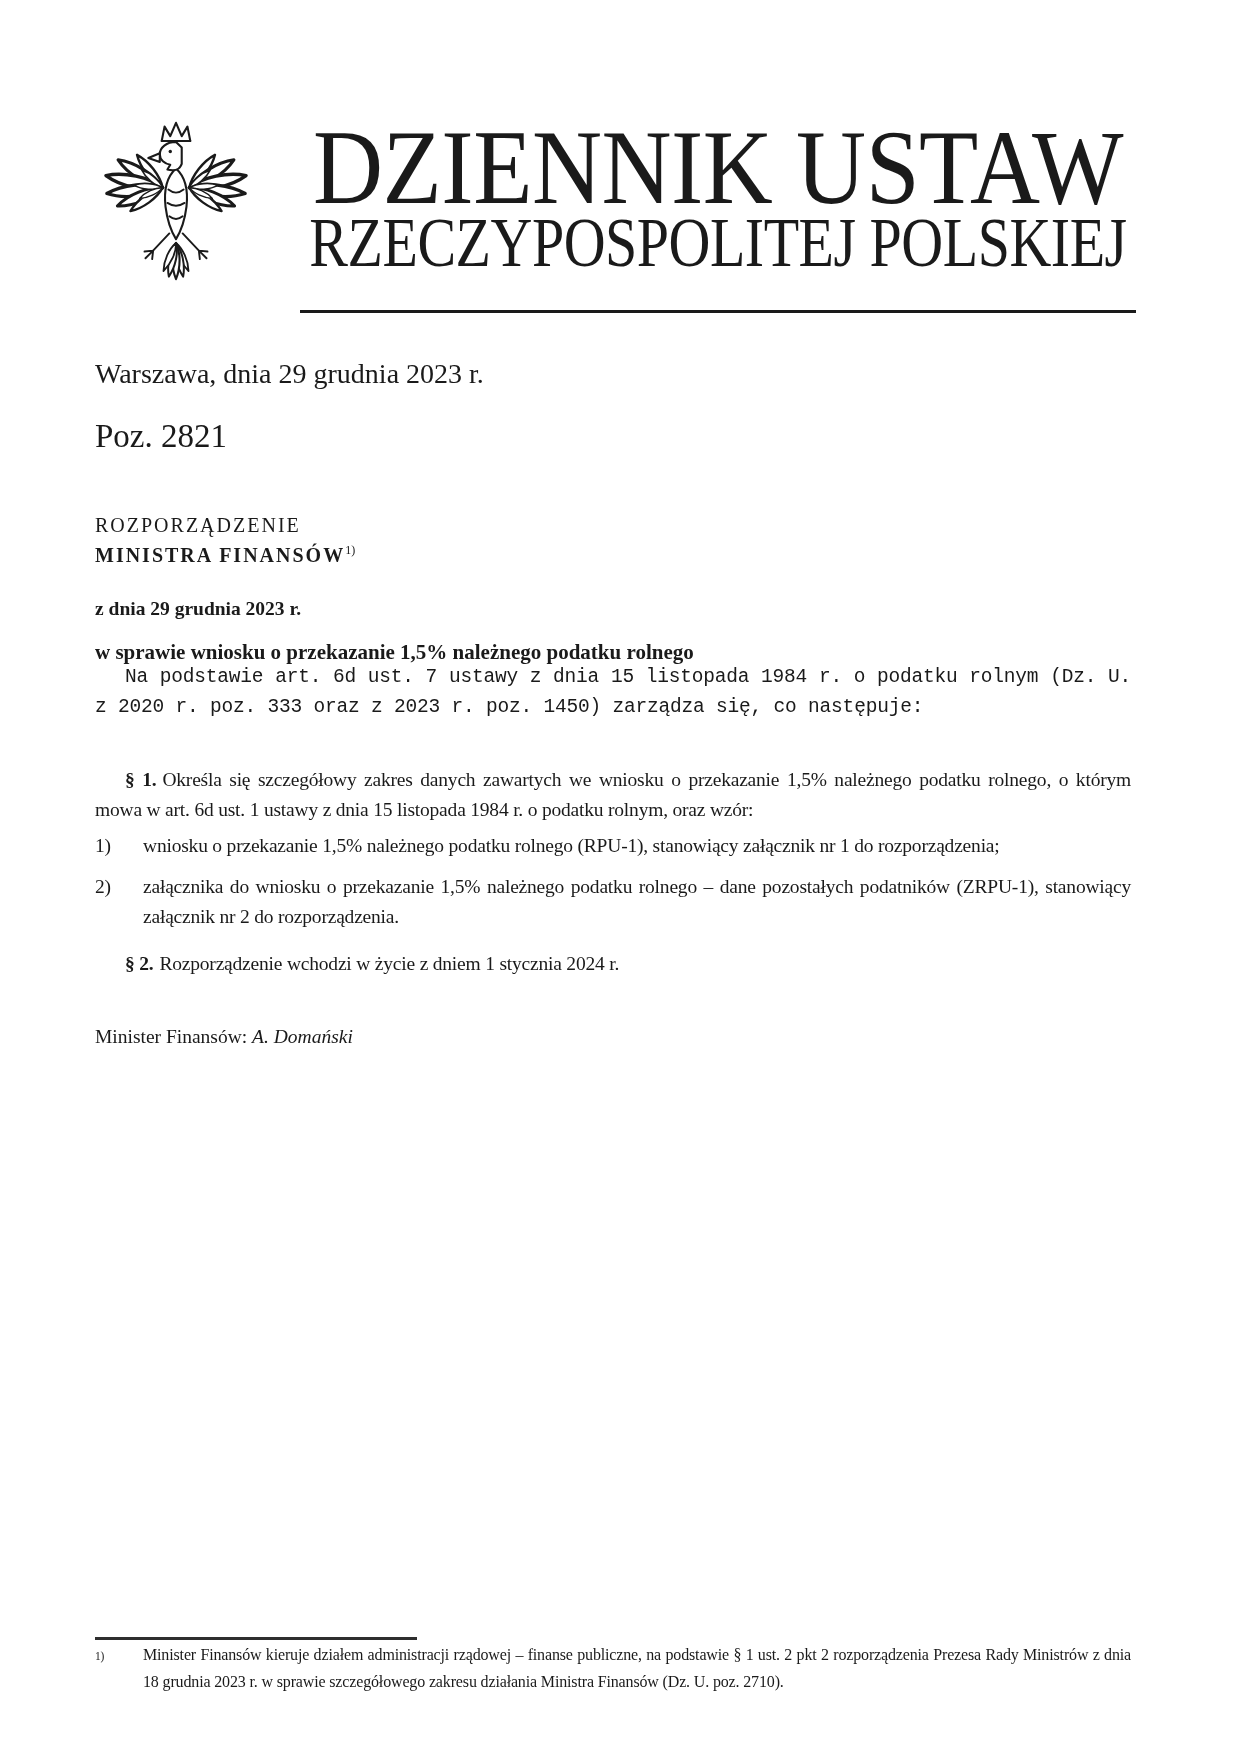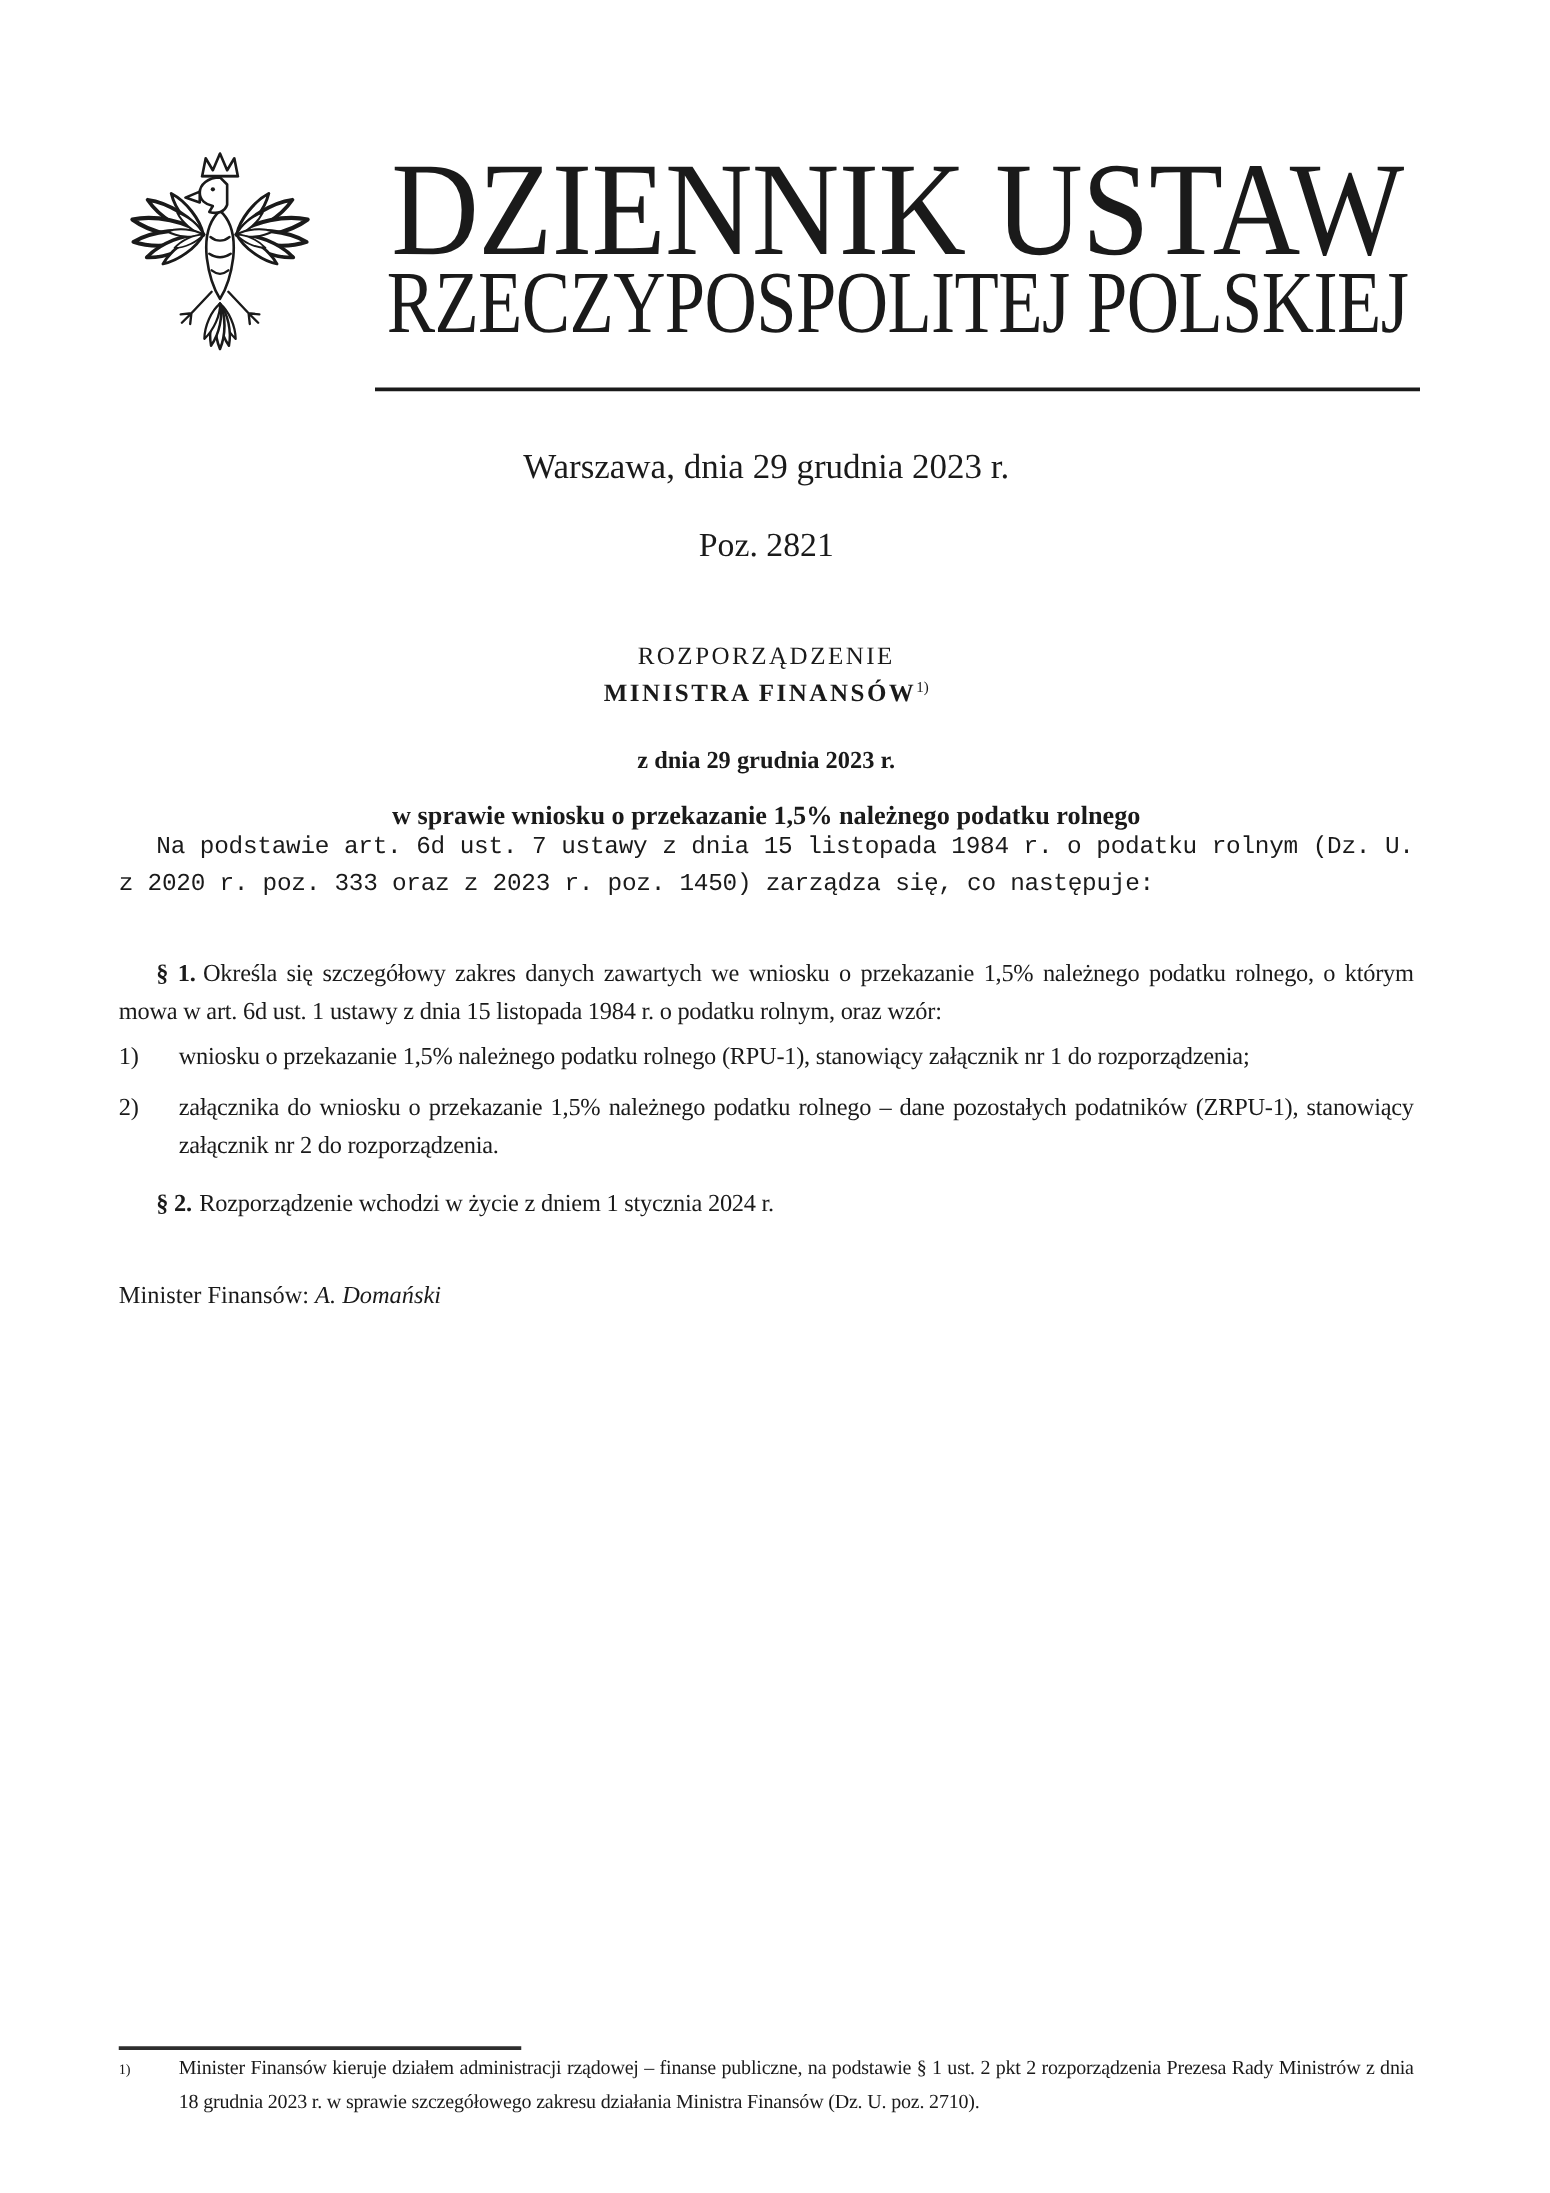--- a/index.html
+++ b/index.html
@@ -7,41 +7,41 @@
     position:relative;
     width:1240px; height:1754px;
     background:#ffffff;
     color:#1a1a1a;
     font-family:"Liberation Serif","DejaVu Serif",serif;
     overflow:hidden;
     margin-top:36px;
   }
   .abs { position:absolute; }
   .content { left:95px; width:1036px; }
-  .center { text-align:center; }
+  .center { text-align:left; }
 
   
   .eagle { left:94px; top:82px; width:164px; height:166px; }
   .m1 {
     left:300px; top:78px; width:836px;
     font-size:97px; line-height:1; text-align:center; white-space:nowrap;
     transform:scaleY(1.10); transform-origin:50% 0;
     letter-spacing:-0.5px;
   }
   .m2 {
     left:300px; top:171px; width:836px;
     font-size:58px; line-height:1; text-align:center; white-space:nowrap;
     transform:scaleY(1.22); transform-origin:50% 0;
     letter-spacing:-0.5px;
   }
   .mrule { left:300px; top:274px; width:836px; height:3px; background:#1a1a1a; }
 
   
   .dateline { top:321px; font-size:28px; line-height:34px; }
-  .poz      { top:384px; font-size:27px; line-height:32px; }
+  .poz      { top:384px; font-size:33px; line-height:32px; }
   .act-type   { top:477px; font-size:20px; line-height:24px; font-weight:400; letter-spacing:2px; }
   .act-issuer { top:507px; font-size:20px; line-height:24px; font-weight:700; letter-spacing:2px; }
   .act-issuer sup { font-size:12px; font-weight:400; letter-spacing:0; vertical-align:super; line-height:0; }
   .act-date    { top:558px; font-size:19.5px; line-height:30px;font-weight:bold; }
   .act-subject { top:601px; font-size:21px; line-height:30px; font-weight:700; }
 
   
   p.para { margin:0; font-size:19.5px; line-height:30px; letter-spacing:-0.2px;
            text-align:justify; text-indent:30px; }
   .preamble { top:626px; font-size:18.8px; letter-spacing:-0.25px;font-family:Liberation Mono, monospace; }

